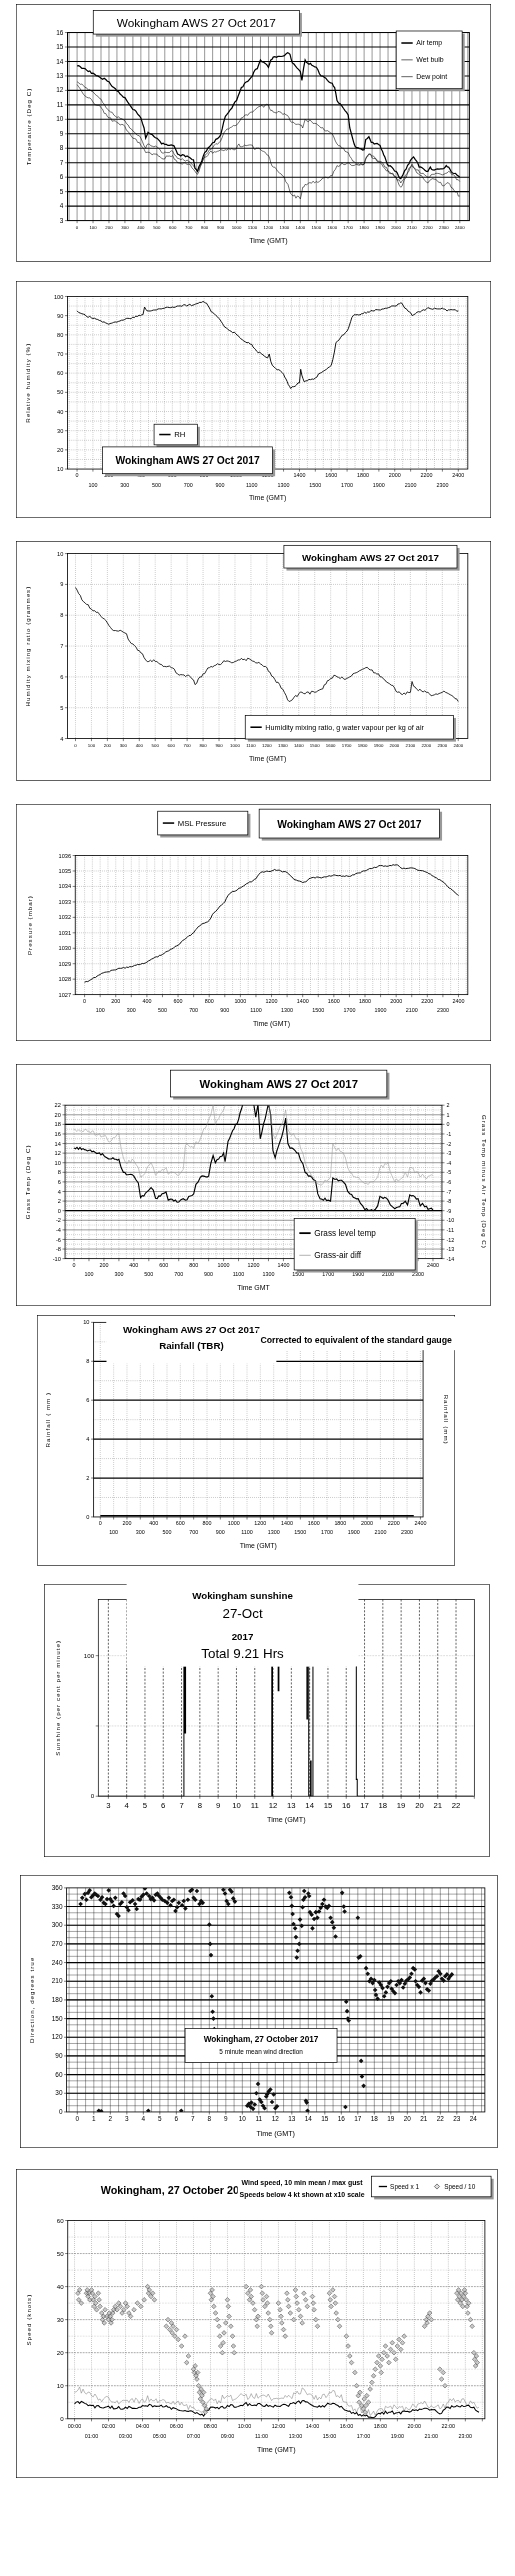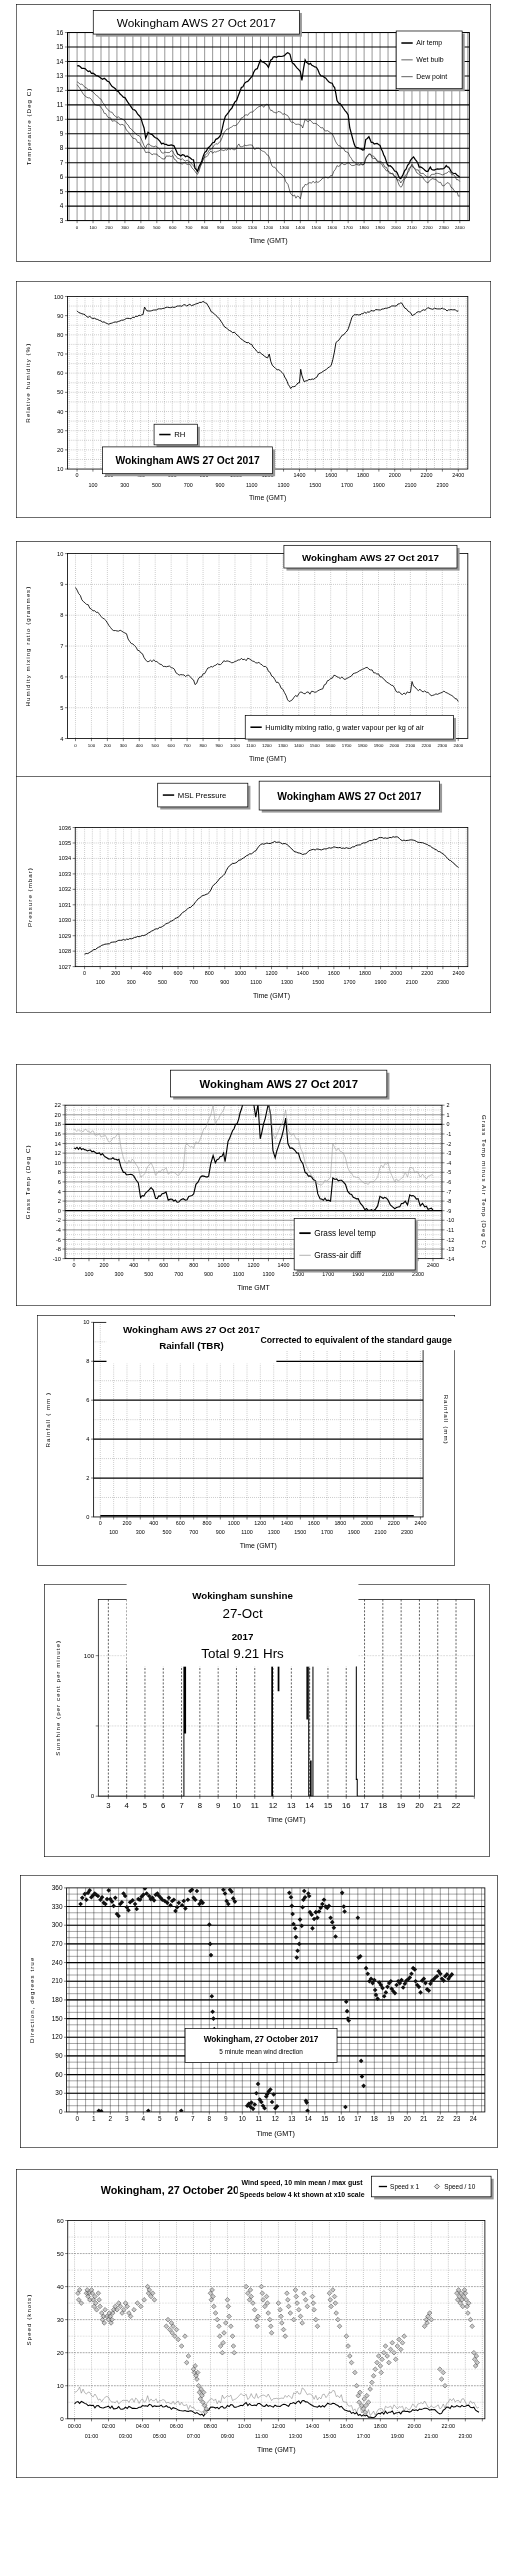--- a/index.html
+++ b/index.html
@@ -453,21 +453,21 @@
           <rect x="520" y="8" width="336" height="44" fill="#fff" stroke="#000" stroke-width="1.4"></rect>
           <text x="688" y="38" font-size="19" text-anchor="middle" font-family="&quot;Liberation Sans&quot;,&quot;DejaVu Sans&quot;,sans-serif" font-weight="bold">Wokingham AWS 27 Oct 2017</text>
         </g>
         <g>
           <rect x="450" y="343" width="404" height="46" fill="#999"></rect>
           <rect x="445" y="338" width="404" height="46" fill="#fff" stroke="#000" stroke-width="1.4"></rect>
           <line x1="455" y1="361" x2="477" y2="361" stroke="#000" stroke-width="3"></line>
           <text x="484" y="365.9" font-size="14" text-anchor="start" font-family="&quot;Liberation Sans&quot;,&quot;DejaVu Sans&quot;,sans-serif">Humidity mixing ratio, g water vapour per kg of air</text>
         </g>
       </svg></div>
-    <div class="chart" style="left: 15.5px; top: 776px; width: 475px; height: 237px;"><svg width="475" height="237" viewBox="0 0 922 460">
+    <div class="chart" style="left: 15.5px; top: 804px; width: 475px; height: 237px;"><svg width="475" height="237" viewBox="0 0 922 460">
         <rect x="0.5" y="0.5" width="921" height="459" fill="#fff" stroke="#000" stroke-width="1.2"></rect>
         <clipPath id="cp3">
           <rect x="115" y="100" width="762" height="270"></rect>
         </clipPath>
         <line x1="118.02380952380952" y1="100" x2="118.02380952380952" y2="370" stroke="#444" stroke-width="1" stroke-dasharray="1,3"></line>
         <line x1="133.14285714285714" y1="100" x2="133.14285714285714" y2="370" stroke="#444" stroke-width="1" stroke-dasharray="1,3"></line>
         <line x1="148.26190476190476" y1="100" x2="148.26190476190476" y2="370" stroke="#444" stroke-width="1" stroke-dasharray="1,3"></line>
         <line x1="163.38095238095238" y1="100" x2="163.38095238095238" y2="370" stroke="#444" stroke-width="1" stroke-dasharray="1,3"></line>
         <line x1="178.5" y1="100" x2="178.5" y2="370" stroke="#444" stroke-width="1" stroke-dasharray="1,3"></line>
         <line x1="193.61904761904762" y1="100" x2="193.61904761904762" y2="370" stroke="#444" stroke-width="1" stroke-dasharray="1,3"></line>

